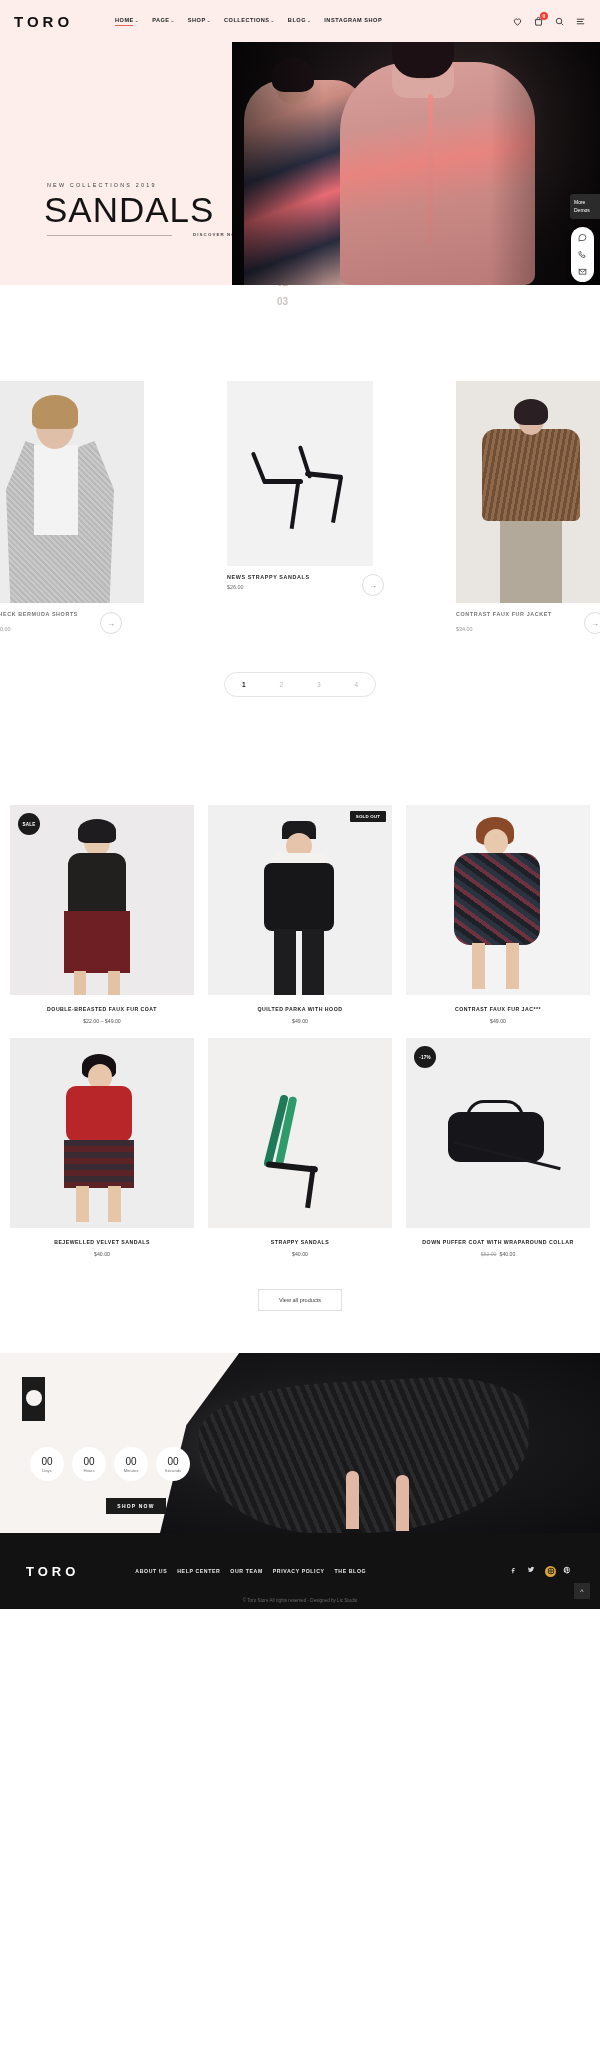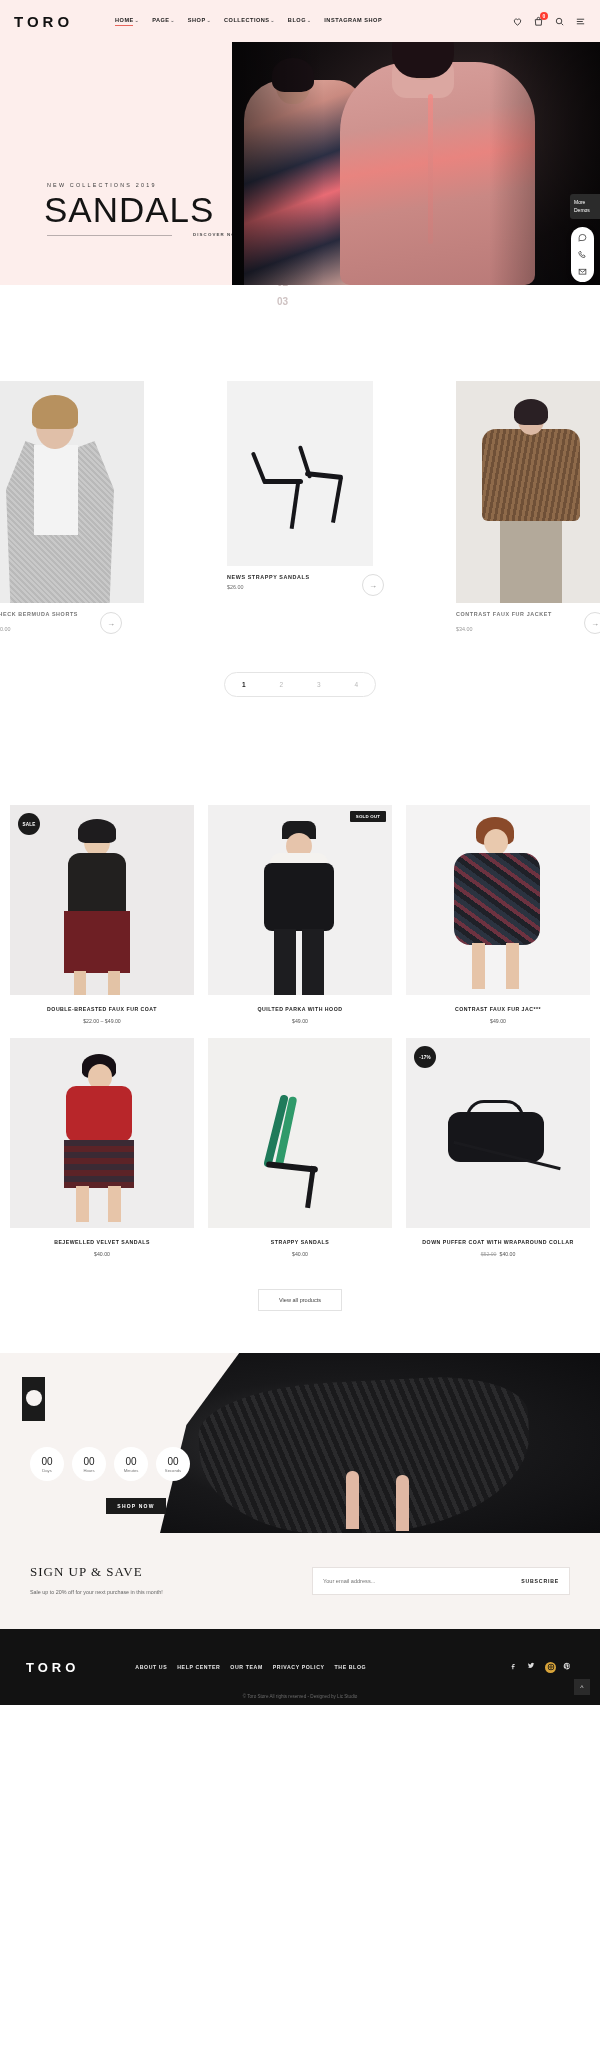--- a/index.html
+++ b/index.html
@@ -734,30 +734,20 @@
         <div class="lbl">Minutes</div>
       </div>
       <div class="cd">
         <div class="num">00</div>
         <div class="lbl">Seconds</div>
       </div>
     </div>
     <button class="shop-now">SHOP NOW</button>
   </div>
 
-  <div class="newsletter">
-    <div class="nl-left">
-      <div class="nl-title">SIGN UP &amp; SAVE</div>
-      <div class="nl-sub">Sale up to 20% off for your next purchase in this month!</div>
-    </div>
-    <div class="nl-form">
-      <input class="nl-input" placeholder="Your email address..." style="">
-      <button class="nl-sub-btn">SUBSCRIBE</button>
-    </div>
-  </div>
 
   <div class="footer">
     <div class="f-logo">TORO</div>
     <div class="f-links">
       <span>ABOUT US</span>
       <span>HELP CENTER</span>
       <span>OUR TEAM</span>
       <span>PRIVACY POLICY</span>
       <span>THE BLOG</span>
     </div>

